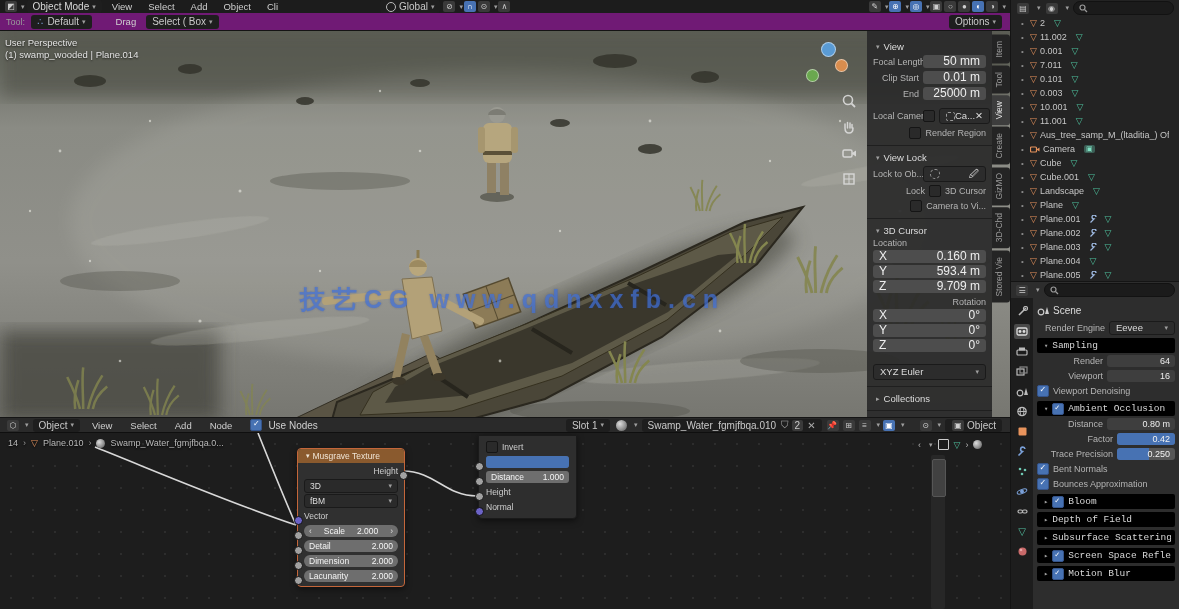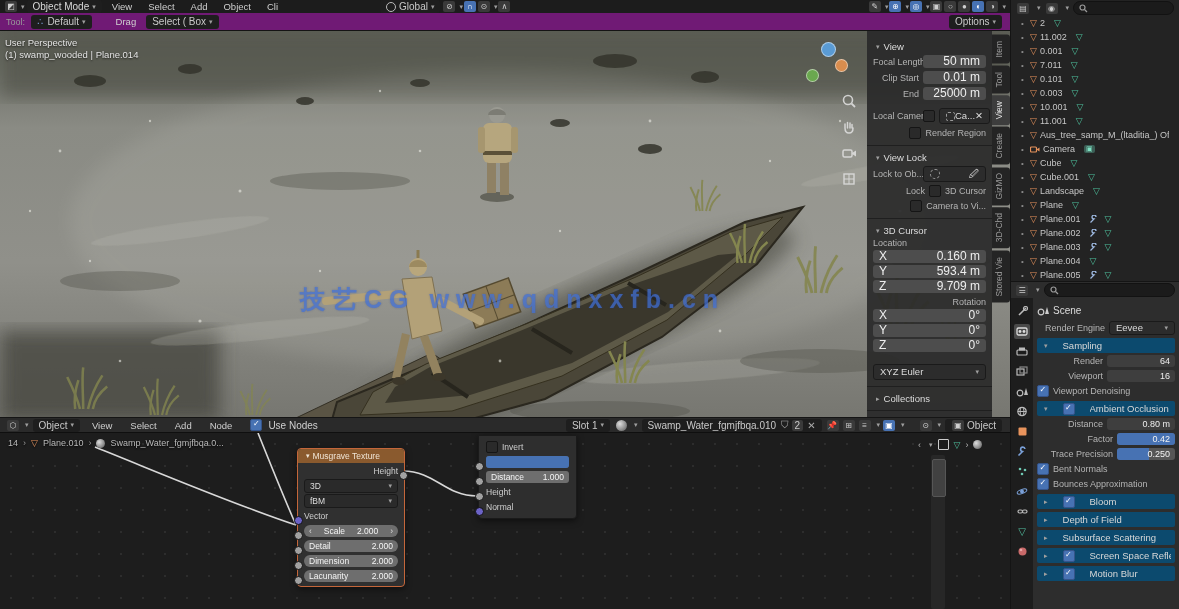--- a/index.html
+++ b/index.html
@@ -47,21 +47,21 @@
   .ol-row{display:flex;align-items:center;height:14px;padding-left:10px;gap:3px;white-space:nowrap;overflow:hidden;}
   .ol-dot{color:#8a8a8a;font-size:8px;width:6px;flex:none;}
   .tri-o{color:#e8935c;font-size:9px;flex:none;}
   .tri-g{color:#4ec29e;font-size:9px;flex:none;margin-left:6px;}
   .ol-name{color:#c6c6c6;font-size:9px;overflow:hidden;text-overflow:ellipsis;}
   
   #props{left:1010px;top:281px;width:169px;height:328px;background:#2d2d2d;border-left:1px solid #141414;border-top:1px solid #141414;box-sizing:border-box;}
   #propstrip{position:absolute;left:0;top:16px;bottom:0;width:22px;background:#1d1d1d;display:flex;flex-direction:column;align-items:center;gap:5px;padding-top:6px;}
   .pico{width:16px;height:15px;border-radius:2px;display:flex;align-items:center;justify-content:center;}
   .pico.active{background:#4a4a4a;}
-  .psec{background:#0c4a6e;border-radius:2px;display:flex;align-items:center;gap:15px;height:15px;padding:0 4px;margin-top:3px;}
+  .psec{background:#000000;border-radius:2px;display:flex;align-items:center;gap:4px;height:15px;padding:0 4px;margin-top:3px;font-family:Liberation Mono, monospace;}
   .prow{display:flex;align-items:center;gap:4px;height:15px;}
   .prow .rlabel{flex:1;}
   .pfield{background:#3e3e3e;border-radius:3px;height:12px;line-height:12px;text-align:right;padding:0 5px;color:#eee;font-size:9px;width:58px;flex:none;}
   
   #nodeheader{left:0;top:417px;width:1010px;height:16px;background:#2a2a2a;border-top:1px solid #151515;border-bottom:1px solid #0f0f0f;display:flex;align-items:center;padding:0 6px;box-sizing:border-box;gap:2px;}
   #nodebody{left:0;top:433px;width:1010px;height:176px;background:#1d1d1d;
       background-image:radial-gradient(#2d2d2d 1px,transparent 1.2px);background-size:22px 22px;overflow:hidden;}
   #musgrave{position:absolute;left:297px;top:15px;width:106px;background:#303030;border:1px solid #c4663a;border-radius:4px;box-shadow:0 2px 6px rgba(0,0,0,.5);}
   #musgrave .hdr{background:#8a5a2e;border-radius:3px 3px 0 0;height:14px;display:flex;align-items:center;padding:0 5px;color:#efe4d4;font-size:8.5px;gap:3px;}
   .nrow{height:15px;display:flex;align-items:center;padding:0 6px;color:#cfcfcf;font-size:8.5px;position:relative;}

